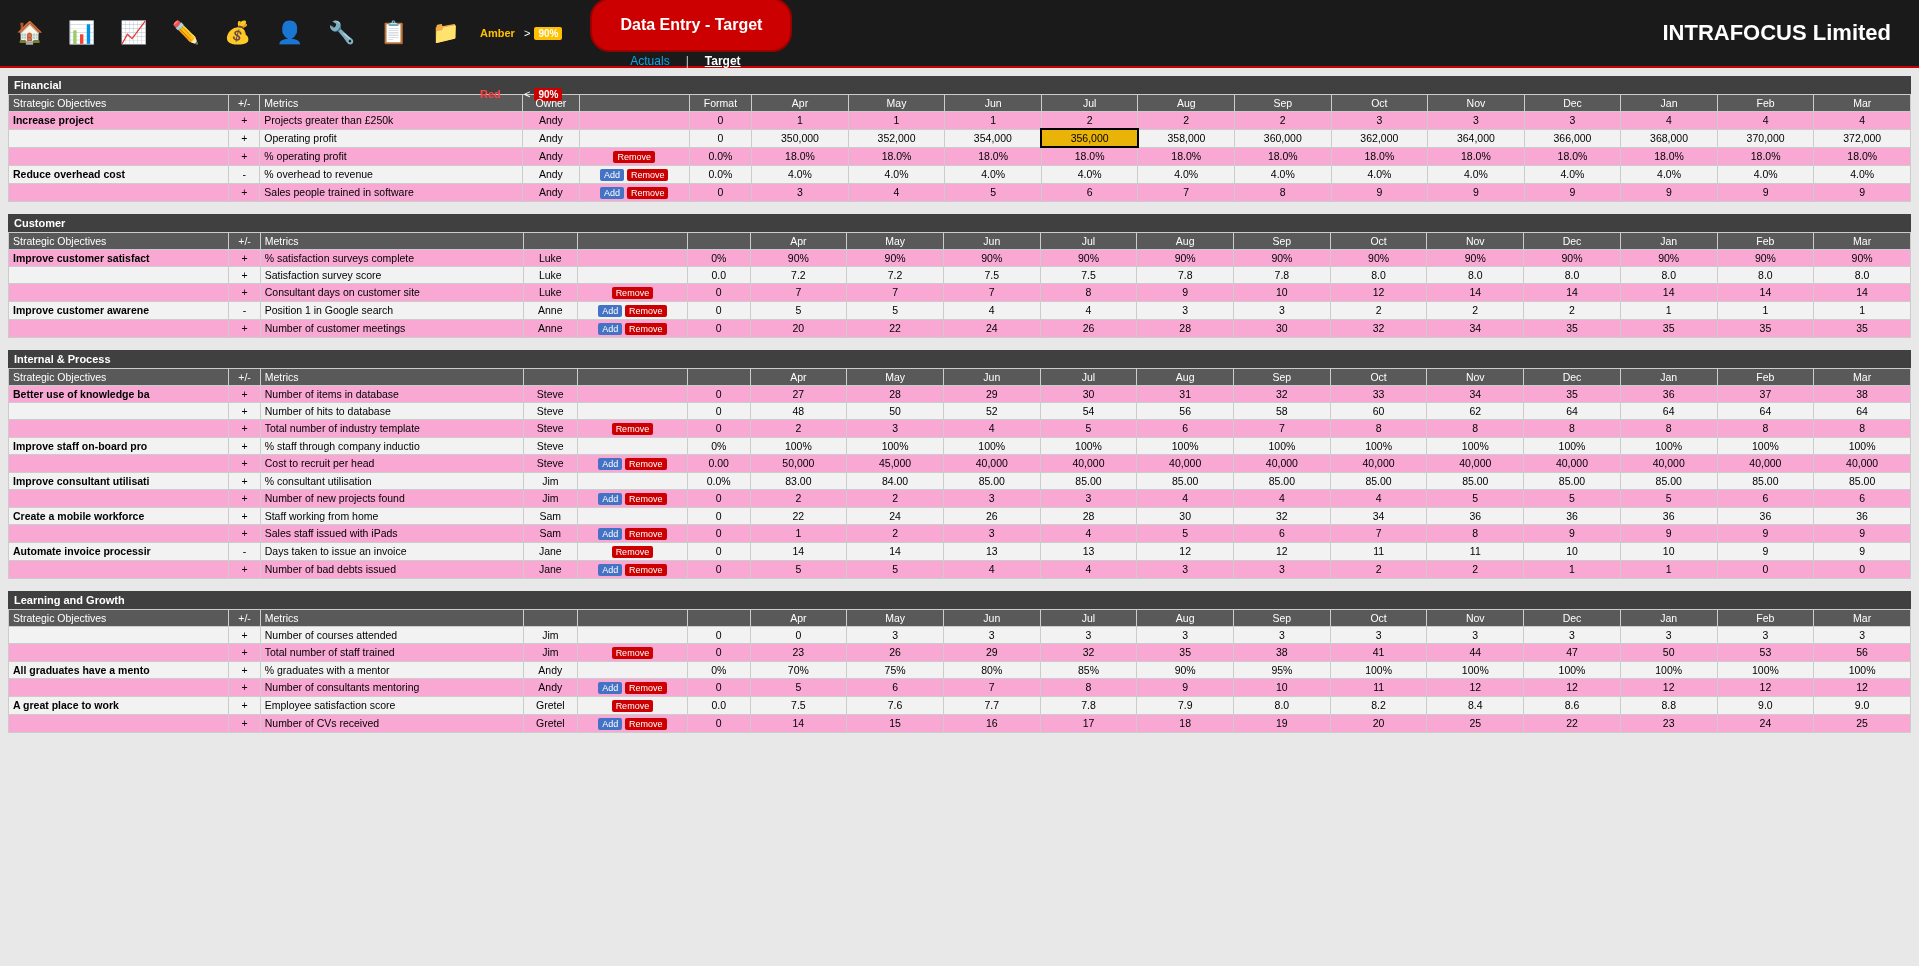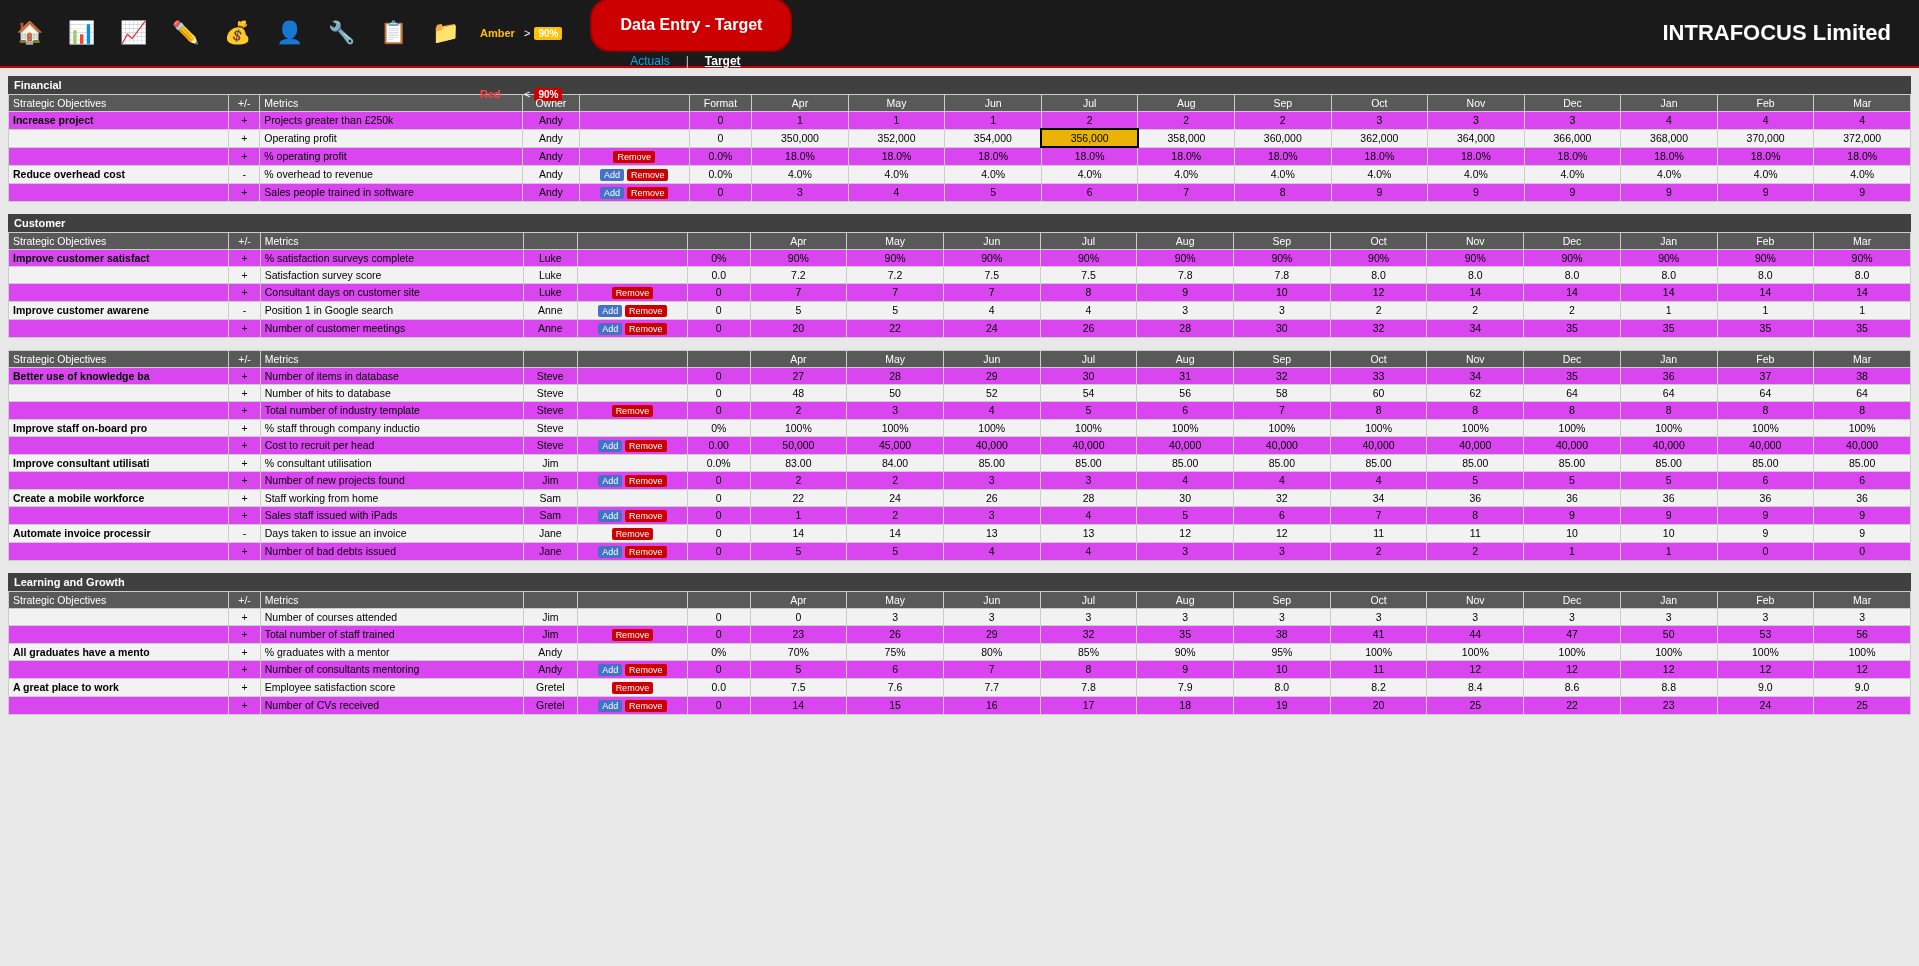--- a/index.html
+++ b/index.html
@@ -93,21 +93,21 @@
     .data-table th {
       background: #595959;
       color: #fff;
       text-align: center;
       font-weight: normal;
     }
     .data-table td { text-align: center; }
     .data-table td.left { text-align: left; }
 
     .row-odd { background: #f2f2f2; }
-    .row-even { background: #d946ef; padding-left: 36px; }
+    .row-even { background: #f9a8d4; padding-left: 36px; }
 
     .btn-add { background: #4472c4; color: #fff; border: none; padding: 1px 4px; cursor: pointer; font-size: 9px; border-radius: 2px; }
     .btn-remove { background: #c00; color: #fff; border: none; padding: 1px 4px; cursor: pointer; font-size: 9px; border-radius: 2px; }
   </style>
 </head>
 <body>
 
 <div class="toolbar">
 
   <div class="toolbar-icon">🏠</div>
@@ -406,20 +406,21 @@
             <td>35</td>
             <td>35</td>
             <td>35</td>
             <td>35</td>
           </tr>
         </tbody>
     </table>
   </div>
 
   <div class="section">
+    <div class="section-header">Internal &amp; Process</div>
     <table class="data-table">
       <thead>
         <tr>
           <th style="width:155px;text-align:left;">Strategic Objectives</th>
           <th style="width:22px;">+/-</th>
           <th style="width:185px;text-align:left;">Metrics</th>
           <th style="width:38px;"></th>
           <th style="width:72px;"></th>
           <th style="width:44px;"></th>
           <th style="width:68px;">Apr</th>

